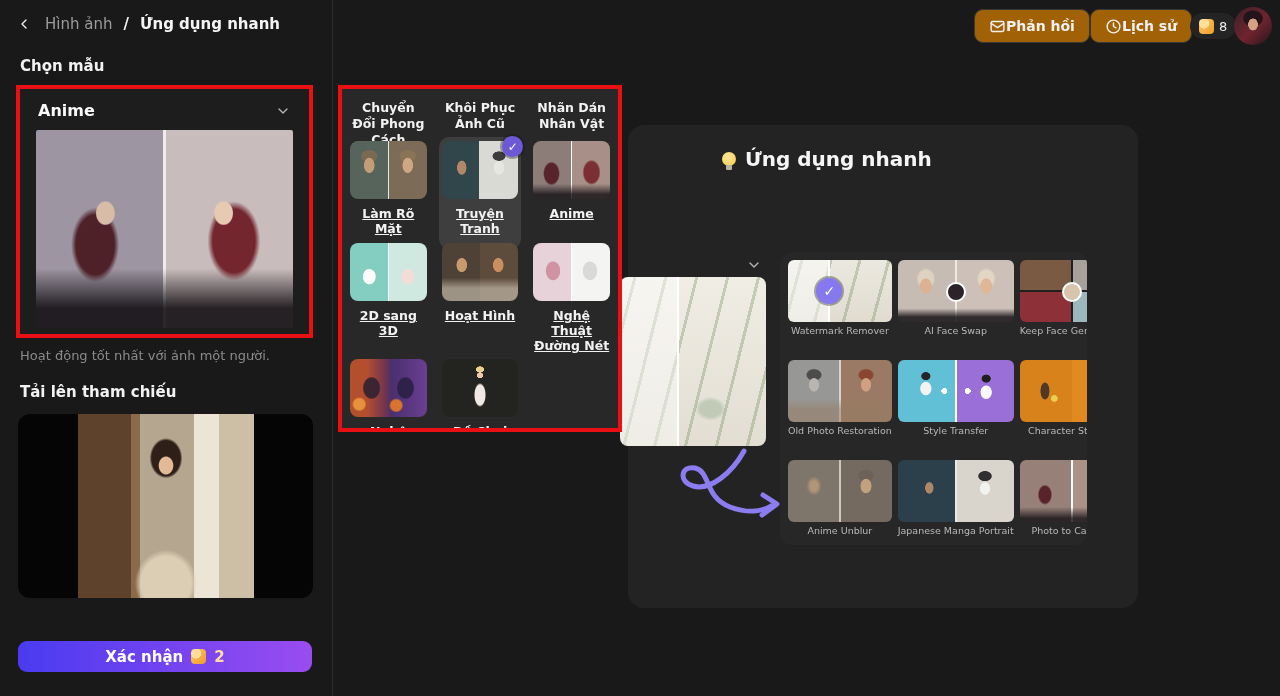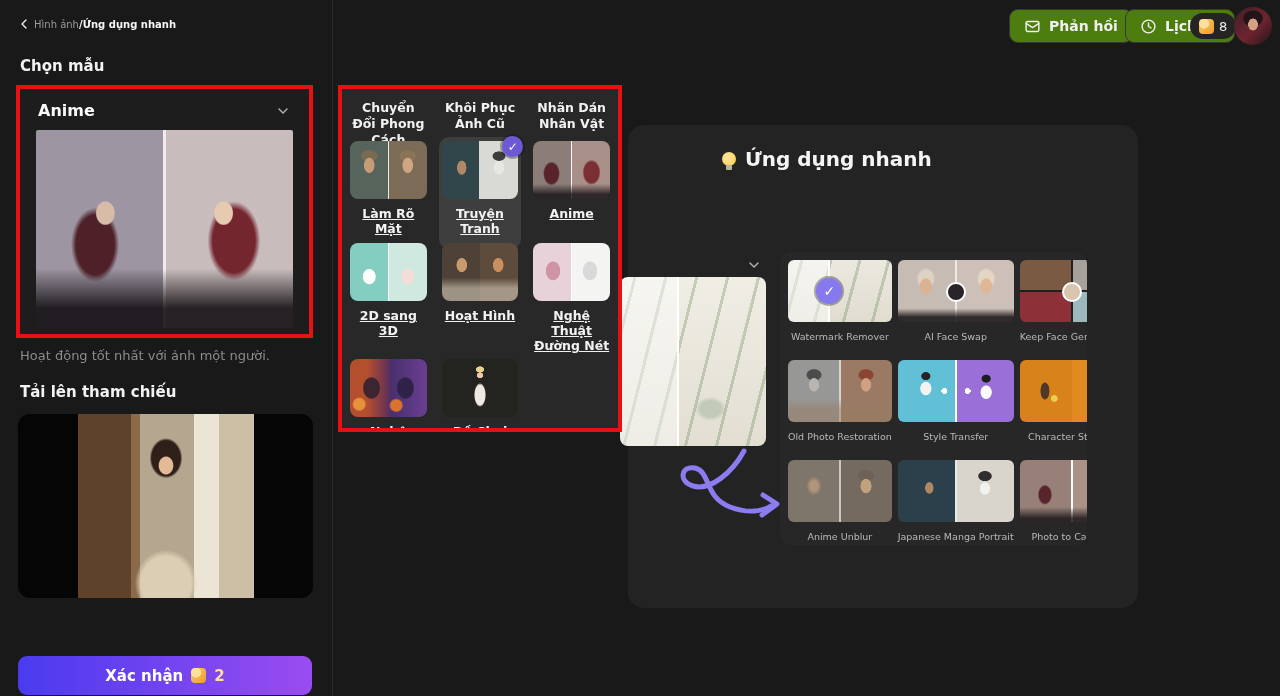--- a/index.html
+++ b/index.html
@@ -1,29 +1,29 @@
 <!DOCTYPE html>
 <html><head>
 <meta charset="utf-8">
 <style>
   * { margin:0; padding:0; box-sizing:border-box; }
   html,body { background:#111; }
   body { font-family:"DejaVu Sans","Liberation Sans",sans-serif; }
   #canvas { position:relative; width:1280px; height:696px; background:#191919; overflow:hidden; color:#eee; }
 
   
-  .breadcrumb { position:absolute; left:14px; top:14px; display:flex; align-items:center; gap:0; font-size:10px; }
+  .breadcrumb { position:absolute; left:14px; top:14px; display:flex; align-items:center; gap:11px; font-size:15px; }
   .back-ic { width:20px; height:20px; display:flex; align-items:center; justify-content:center; cursor:pointer; }
   .crumb-parent { color:#9b9b9b; }
   .crumb-cur { color:#f4f4f4; font-weight:bold; }
   .crumb-sep { color:#f4f4f4; font-weight:bold; }
 
-  .topbtn { position:absolute; top:9px; height:34px; background:#4d7c0f; border:1px solid #383838;
-            border-radius:9px; display:flex; align-items:center; gap:8px; padding:0 14px;
-            font-size:14px; font-weight:bold; color:#f0f0f0; cursor:pointer;margin-left:35px; }
+  .topbtn { position:absolute; top:9px; height:34px; background:#a16207; border:1px solid #383838;
+            border-radius:9px; display:flex; align-items:center; padding:0 14px;
+            font-size:14px; font-weight:bold; color:#f0f0f0; cursor:pointer; }
   .topbtn svg { display:block; }
   #btn-feedback { left:974px; }
   #btn-history  { left:1090px; }
   .credit-badge { position:absolute; left:1190px; top:13px; height:26px; background:#242424; border-radius:13px;
                   display:flex; align-items:center; gap:5px; padding:0 9px; font-size:13px; color:#eee; }
   .coin { width:15px; height:15px; border-radius:4px;
           background:radial-gradient(circle at 35% 30%, #ffe09a 0 35%, transparent 36%),
                      linear-gradient(135deg,#ffca6a,#ef9c28); }
   .avatar { position:absolute; left:1234px; top:7px; width:38px; height:38px; border-radius:50%; overflow:hidden; cursor:pointer;
             background:
@@ -54,21 +54,21 @@
 
   .upload-box { position:absolute; left:18px; top:414px; width:295px; height:184px; background:#050505; border-radius:12px;
                 display:flex; justify-content:center; overflow:hidden; cursor:pointer; }
   .upload-photo { width:176px; height:100%;
       background:
         radial-gradient(13px 16px at 50% 28%, #e2ba96 52%, transparent 60%),
         radial-gradient(26px 32px at 50% 24%, #2e1f18 55%, transparent 63%),
         radial-gradient(52px 56px at 50% 92%, #dccdb5 48%, transparent 60%),
         linear-gradient(90deg, #5e422c 0 30%, #8a6a48 30% 35%, #b5a68f 35% 66%, #ece4d4 66% 80%, #cdbfa6 80%); }
 
-  .confirm-btn { position:absolute; left:18px; top:656px; width:294px; height:39px; border-radius:9px;
+  .confirm-btn { position:absolute; left:18px; top:641px; width:294px; height:31px; border-radius:9px;
                  background:linear-gradient(90deg,#4a3bf0,#9a4cf0); display:flex; align-items:center; justify-content:center;
                  gap:8px; font-size:15px; font-weight:bold; color:#fff; cursor:pointer; }
   .confirm-cost { color:#ffdf9e; font-weight:bold; }
 
   
   .main-panel { position:absolute; left:628px; top:125px; width:510px; height:483px; background:#232323; border-radius:16px; }
   .main-title { position:absolute; left:94px; top:22px; display:flex; align-items:center; gap:9px;
                 font-size:20px; font-weight:bold; color:#f5f5f5; white-space:nowrap; }
   .bulb { width:14px; height:14px; border-radius:50%; background:radial-gradient(circle at 40% 35%, #ffe9a0, #f7c843); position:relative; }
   .bulb:after { content:""; position:absolute; left:4px; bottom:-4px; width:6px; height:5px; background:#b9b39f; border-radius:1px; }
@@ -82,21 +82,21 @@
         repeating-linear-gradient(104deg, transparent 0 13px, rgba(104,136,86,.32) 13px 16px, transparent 16px 30px),
         radial-gradient(26px 20px at 62% 78%, rgba(190,200,180,.9) 40%, transparent 60%),
         linear-gradient(180deg,#f0ede5,#e2ded2); }
 
   .arrow-svg { position:absolute; left:-12px; top:320px; }
 
   .effects-card { position:absolute; left:152px; top:127px; width:307px; height:293px; background:#272727; border-radius:12px;
                   padding:8px; display:grid; grid-template-columns:repeat(3,1fr); grid-template-rows:100px 100px auto; column-gap:6px; overflow:hidden; }
   .fx-item { display:flex; flex-direction:column; align-items:center; cursor:pointer; }
   .fx-thumb { width:100%; height:62px; border-radius:6px; position:relative; }
-  .fx-label { margin-top:9px; font-size:9.5px; color:#b9b9b9; text-align:center; white-space:nowrap; }
+  .fx-label { margin-top:3px; font-size:9.5px; color:#b9b9b9; text-align:center; white-space:nowrap; }
 
   
   .template-panel { position:absolute; left:338px; top:85px; width:284px; height:347px; background:#282828;
                     z-index:5; padding:6px 8px; display:grid; grid-template-columns:repeat(3,1fr);
                     grid-template-rows:46px 102px 116px auto; column-gap:15px; overflow:hidden; }
   .tp-header { font-size:12.5px; font-weight:bold; color:#f2f2f2; text-align:center; line-height:16px; padding-top:5px; }
   .tp-item { display:flex; flex-direction:column; align-items:center; cursor:pointer; position:relative; }
   .tp-item.selected { background:#3e3e3e; border-radius:10px; padding:4px 3px 6px; margin:-4px -3px -6px; }
   .tp-thumb { width:100%; height:58px; border-radius:8px; position:relative; }
   .tp-label { margin-top:7px; font-size:12.5px; font-weight:bold; color:#f2f2f2; text-align:center; line-height:15px;text-decoration:underline; }

